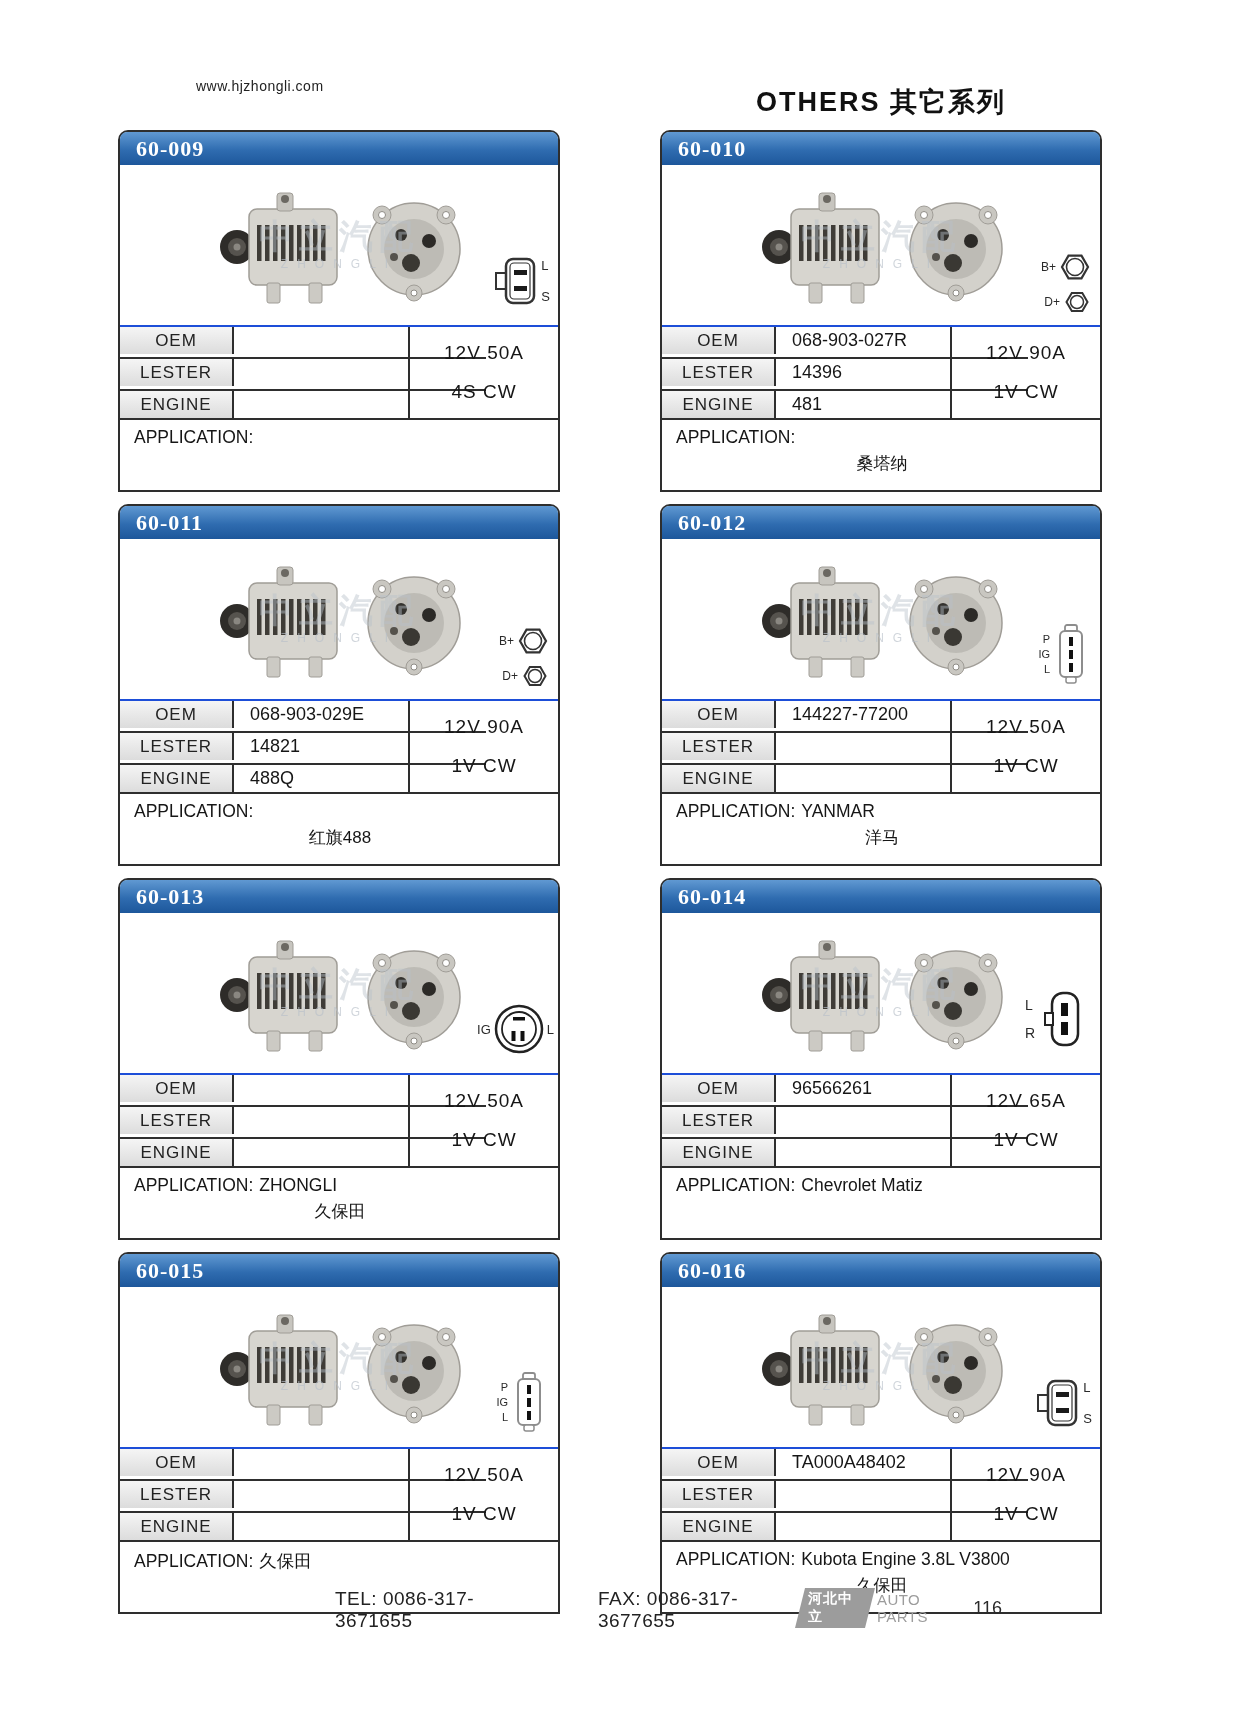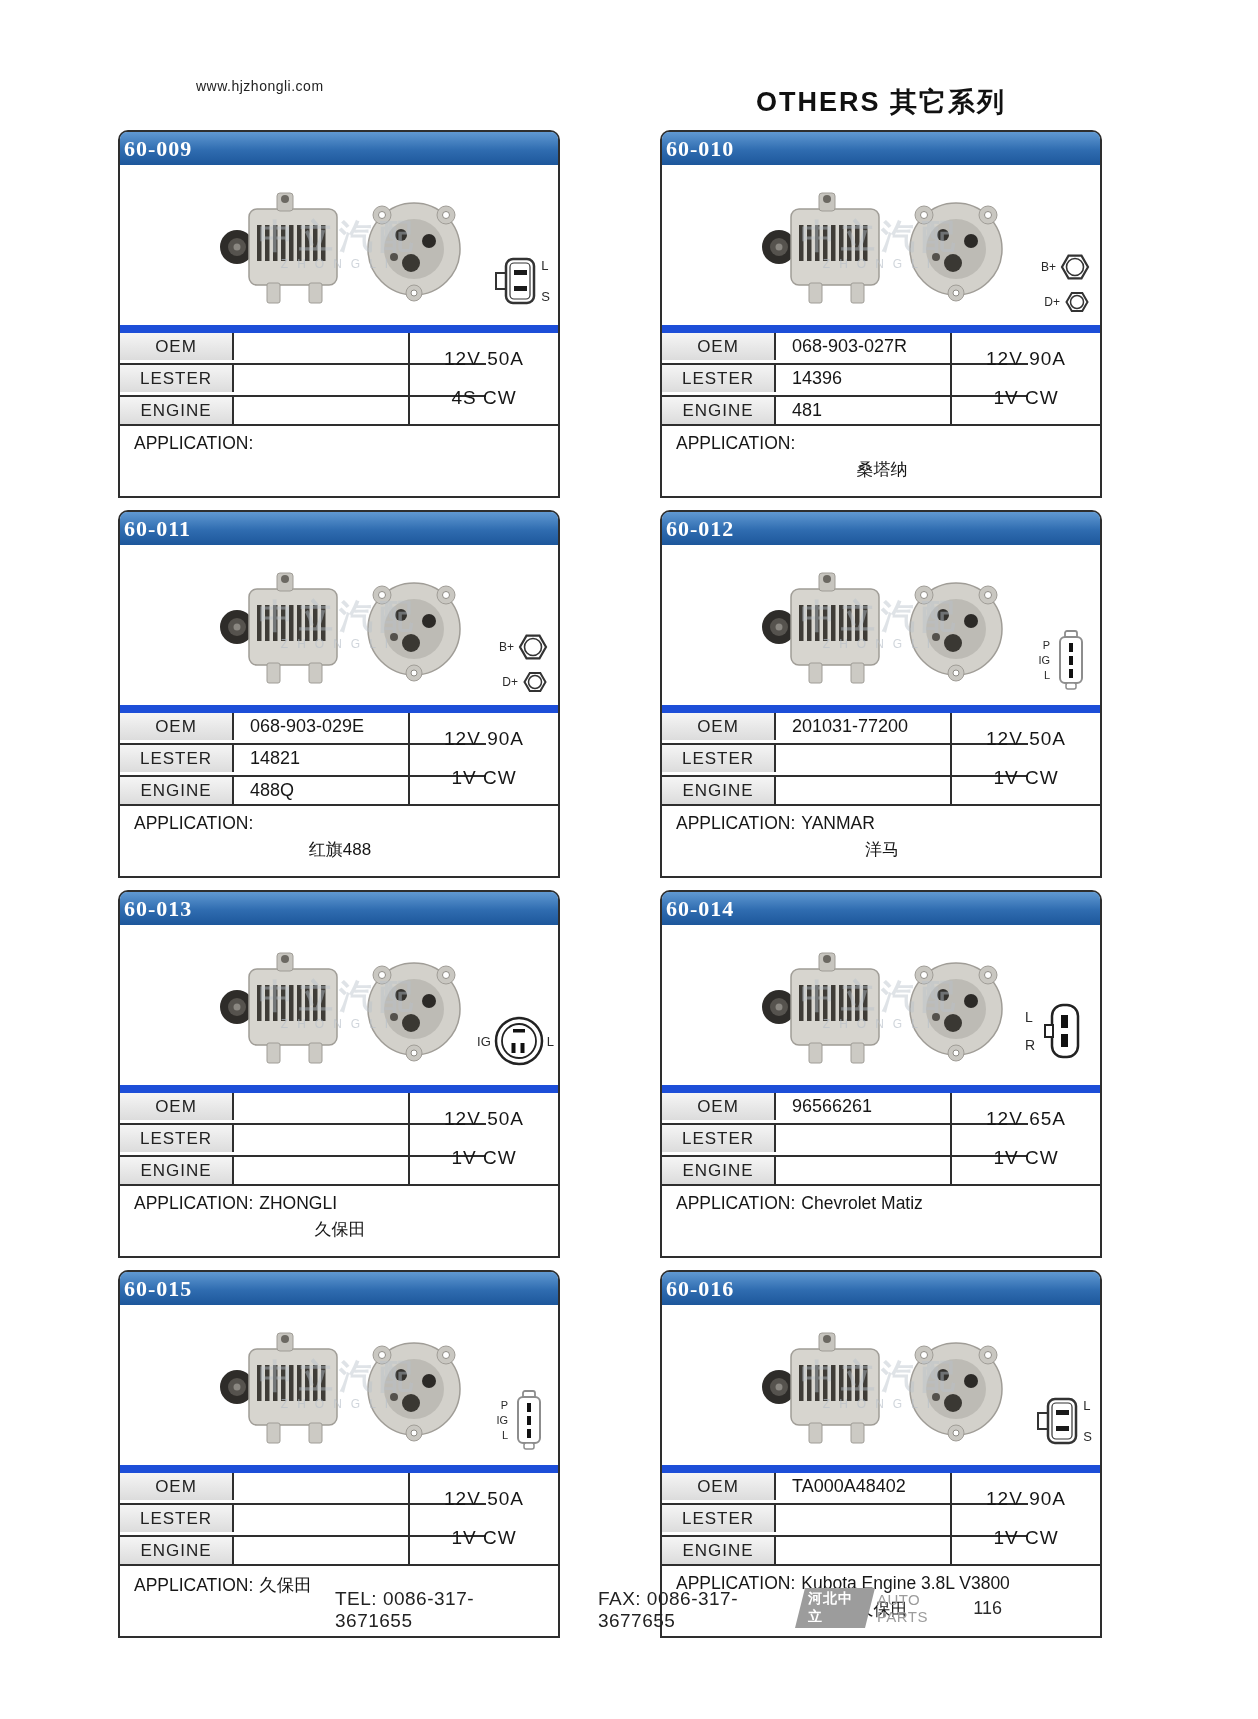--- a/index.html
+++ b/index.html
@@ -10,41 +10,41 @@
   }
   
   .site{position:absolute;left:196px;top:78px;font-size:14px;letter-spacing:.5px;color:#222}
   .title{position:absolute;left:660px;width:442px;top:84px;text-align:center;
          font-size:27px;font-weight:bold;letter-spacing:2px;color:#111;white-space:nowrap}
   
   .grid{position:absolute;left:118px;top:130px;width:1022px;
         display:grid;grid-template-columns:442px 442px;column-gap:100px;row-gap:12px;align-items:start}
   .card{border:2px solid #2e2e2e;border-radius:10px 10px 0 0;background:#fff}
   .card-header{height:33px;background:linear-gradient(180deg,#6099d2 0%,#2f6cb0 55%,#1d579b 100%);
-               border-radius:7px 7px 0 0;display:flex;align-items:center;padding-left:4px}
+               border-radius:7px 7px 0 0;display:flex;align-items:center;padding-left:16px}
   .code{color:#fff;font-family:"Liberation Serif",serif;font-weight:bold;font-size:22px;letter-spacing:1px}
   
   .photo{position:relative;height:160px;overflow:hidden}
   .photo-svg{width:300px;height:150px;display:block;margin:4px auto 0}
   .wm{position:absolute;inset:0;display:flex;flex-direction:column;align-items:center;justify-content:center;pointer-events:none}
   .wm-cn{font-size:34px;font-weight:bold;color:rgba(185,192,202,.45);letter-spacing:6px;line-height:1}
   .wm-en{font-size:12px;color:rgba(185,192,202,.65);letter-spacing:9px;margin-top:4px}
   
   .connector{position:absolute;display:flex;align-items:center;gap:4px;color:#2a2a2a}
   .conn-ls{right:8px;bottom:16px}
   .ls-labels{display:flex;flex-direction:column;gap:16px;font-size:13px}
   .conn-bd{right:10px;bottom:10px;flex-direction:column;align-items:flex-end;gap:7px}
   .bd-row{display:flex;align-items:center;gap:4px;font-size:12px}
   .conn-pigl{right:12px;bottom:14px}
   .pigl-labels{display:flex;flex-direction:column;gap:4px;align-items:flex-end;font-size:11px;line-height:1}
   .conn-igl{right:4px;bottom:18px;font-size:13px;gap:2px}
   .conn-lr{right:18px;bottom:24px;font-size:14px}
   .lr-labels{display:flex;flex-direction:column;gap:12px;margin-right:3px}
   
-  .tz{position:relative;border-top:8px solid #1d4ed8;border-bottom:2px solid #2e2e2e;padding-right:72px}
+  .tz{position:relative;border-top:2px solid #1d4ed8;border-bottom:2px solid #2e2e2e;padding-right:72px}
   .specs{position:absolute;top:0;right:0;bottom:0;width:148px;border-left:2px solid #2e2e2e;
          display:flex;flex-direction:column;align-items:center;justify-content:center;gap:17px;
          font-size:19px;letter-spacing:1px;color:#161616}
   .rows{display:flex;flex-direction:column;gap:3px}
   .rowt{display:flex;height:27px;border-top:2px solid #2e2e2e}
   .rowt:first-child{border-top:none}
   .lbl{width:112px;background:linear-gradient(180deg,#f5f5f5,#dcdcdc);border-right:2px solid #2e2e2e;
        display:flex;align-items:center;justify-content:center;font-size:17px;letter-spacing:1px;color:#222}
   .val{flex:1;display:flex;align-items:center;padding-left:16px;font-size:18px;color:#161616}
   
@@ -326,21 +326,21 @@
         </div>
         <svg width="34" height="62" viewBox="0 0 34 62">
             <use href="#conn-pigl"></use>
           </svg>
       </div>
     </div>
     <div class="tz">
       <div class="rows">
         <div class="rowt">
           <div class="lbl">OEM</div>
-          <div class="val">201031-77200</div>
+          <div class="val">144227-77200</div>
         </div>
         <div class="rowt">
           <div class="lbl">LESTER</div>
           <div class="val"></div>
         </div>
         <div class="rowt">
           <div class="lbl">ENGINE</div>
           <div class="val"></div>
         </div>
       </div>

